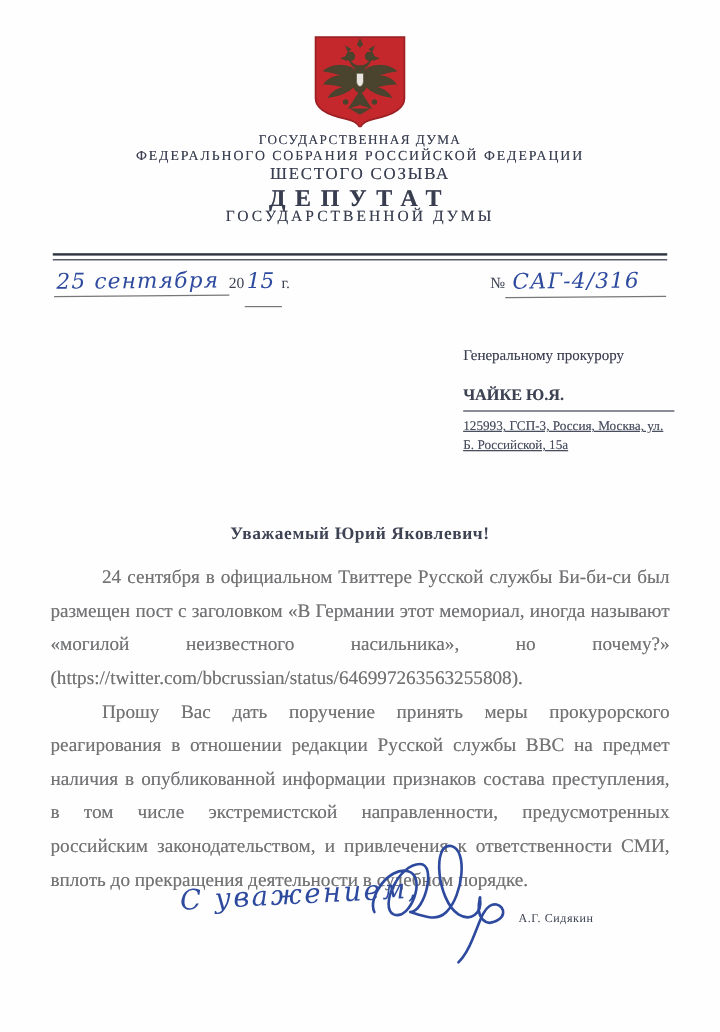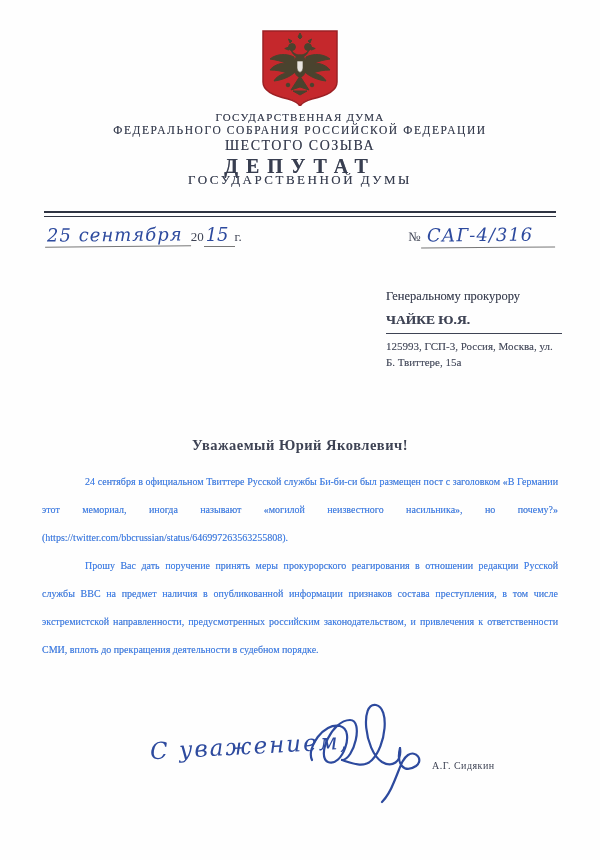--- a/index.html
+++ b/index.html
@@ -26,42 +26,42 @@
   .rule{position:absolute;top:211px;left:44px;right:44px;height:3px;
         border-top:2.5px solid #2f3442;border-bottom:1px solid #2f3442;}
   
   .dateline{position:absolute;top:224px;left:45px;right:45px;height:30px;}
   .hand{font-family:"DejaVu Serif","Liberation Serif",serif;font-style:italic;
         color:#2d4a9e;}
   .date-left{position:absolute;left:0;top:0;}
   .hw-date{font-size:18px;letter-spacing:1px;border-bottom:1px solid #777;
            padding:0 8px 1px 2px;display:inline-block;transform:rotate(-.5deg);}
   .printed{font-size:13px;color:#3e4354;}
-  .hw-year{font-size:18px;border-bottom:1px solid #777;padding:0 6px 1px 2px;
+  .hw-year{font-size:18px;border-bottom:1px solid #777;padding:0 6px 10px 2px;
            display:inline-block;}
   .num-right{position:absolute;right:0;top:0;}
   .hw-num{font-size:18px;letter-spacing:1px;border-bottom:1px solid #777;
           padding:0 10px 2px 6px;display:inline-block;min-width:118px;
           transform:rotate(-.5deg);}
   
   .recipient{position:absolute;left:386px;top:287px;width:176px;
              font-size:12.5px;line-height:18px;color:#3e4354;
              text-shadow:0 0 .4px rgba(62,67,84,.5);}
-  .recipient .name{font-weight:bold;font-size:13.5px;margin-top:6px;}
+  .recipient .name{font-weight:bold;font-size:13.5px;margin-top:15px;}
   .recipient .divider{border-top:1.5px solid #3e4354;margin-top:4px;}
-  .recipient .addr{font-size:11px;line-height:16px;color:#4a4f60;margin-top:4px;}
+  .recipient .addr{font-size:11px;line-height:16px;color:#4a4f60;margin-top:4px;text-decoration:underline;}
   
   .subject{position:absolute;top:400px;left:0;width:100%;text-align:center;
            font-size:13.5px;letter-spacing:1.5px;}
   .salutation{position:absolute;top:437px;left:0;width:100%;text-align:center;
               font-weight:bold;font-size:14.5px;letter-spacing:.5px;}
   
   .body-text{position:absolute;top:468px;left:42px;width:516px;
-             font-size:10px;line-height:28px;text-align:justify;
-             color:#3b82f6;text-shadow:0 0 .4px rgba(62,67,84,.5);}
+             font-size:16px;line-height:28px;text-align:justify;
+             color:#737373;text-shadow:0 0 .4px rgba(62,67,84,.5);}
   .body-text p{margin:0;text-indent:43px;}
   
   .closing{position:absolute;left:150px;top:733px;font-size:23px;
            letter-spacing:2px;transform:rotate(-3deg);}
   .sig-scribble{position:absolute;left:298px;top:698px;width:160px;height:110px;}
   .sig-name{position:absolute;left:432px;top:760px;font-size:10px;
             letter-spacing:.5px;}
 </style>
 </head>
 <body>
@@ -117,21 +117,21 @@
       <span class="printed">№</span><span class="hand hw-num">САГ-4/316</span>
     </div>
   </div>
 
   <div class="recipient">
     <div>Генеральному прокурору</div>
     <div class="name">ЧАЙКЕ Ю.Я.</div>
     <div class="divider"></div>
     <div class="addr">
       <div>125993, ГСП-3, Россия, Москва, ул.</div>
-      <div>Б. Твиттере, 15а</div>
+      <div>Б. Российской, 15а</div>
     </div>
   </div>
 
   <div class="salutation">Уважаемый Юрий Яковлевич!</div>
 
   <div class="body-text">
     <p>24 сентября в официальном Твиттере Русской службы Би-би-си был размещен пост с заголовком «В Германии этот мемориал, иногда называют «могилой неизвестного насильника», но почему?» (https://twitter.com/bbcrussian/status/646997263563255808).</p>
     <p>Прошу Вас дать поручение принять меры прокурорского реагирования в отношении редакции Русской службы BBC на предмет наличия в опубликованной информации признаков состава преступления, в том числе экстремистской направленности, предусмотренных российским законодательством, и привлечения к ответственности СМИ, вплоть до прекращения деятельности в судебном порядке.</p>
   </div>
 

